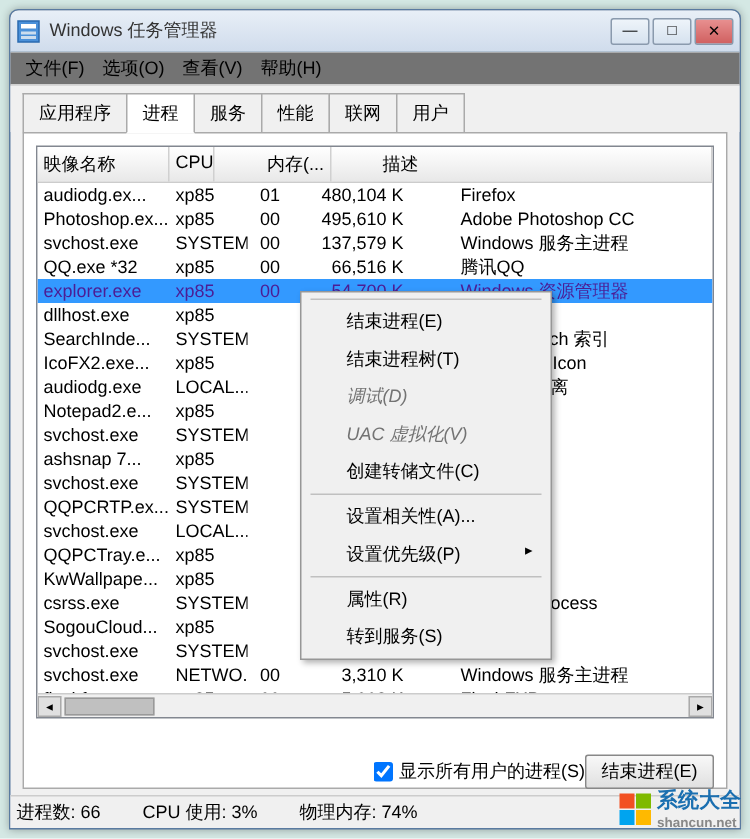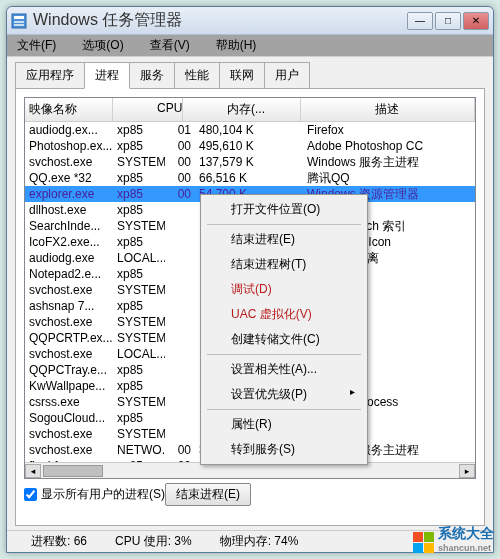--- a/index.html
+++ b/index.html
@@ -1,56 +1,56 @@
 <!DOCTYPE html>
 <html><head>
 <meta charset="utf-8">
 <style>
 * { box-sizing: border-box; margin: 0; padding: 0; font-family: "Microsoft YaHei", SimSun, Arial, sans-serif; }
 body { background: #d4e8e4; width: 500px; height: 559px; overflow: hidden; position: relative; }
 .window { position: absolute; top: 6px; left: 6px; width: 488px; height: 547px; background: #f0f0f0; border: 1px solid #5a7aa0; border-radius: 6px 6px 0 0; box-shadow: 0 0 6px rgba(0,0,0,0.3); }
 .titlebar { height: 28px; background: linear-gradient(to bottom, #e8eff7, #d0dcec); border-radius: 6px 6px 0 0; display: flex; align-items: center; padding: 0 4px; border-bottom: 1px solid #b0c0d0; }
 .titlebar-icon { width: 16px; height: 16px; margin-right: 6px; }
-.titlebar-text { font-size: 16px; color: #333; flex: 1; }
+.titlebar-text { font-size: 12px; color: #333; flex: 1; }
 .win-controls { display: flex; gap: 2px; }
 .win-btn { width: 26px; height: 18px; border: 1px solid #8a9aad; border-radius: 2px; background: linear-gradient(to bottom, #eef4fa, #d6e2ef); display: flex; align-items: center; justify-content: center; font-size: 10px; cursor: pointer; }
 .win-btn.close { background: linear-gradient(to bottom, #e89090, #d06060); }
-.menubar { height: 22px; background: #a3a3a3; display: flex; align-items: center; padding: 0 4px; font-size: 12px; border-bottom: 1px solid #d0d0d0; gap: 14px; }
+.menubar { height: 22px; background: #737373; display: flex; align-items: center; padding: 0 4px; font-size: 12px; border-bottom: 1px solid #d0d0d0; }
 .menu-item { padding: 2px 6px; cursor: pointer; }
 .tabs { display: flex; padding: 4px 8px 0 8px; background: #f0f0f0; position: relative; }
 .tab { padding: 4px 10px; font-size: 12px; border: 1px solid #aaa; border-bottom: none; background: #f0f0f0; margin-right: -1px; cursor: pointer; position: relative; top: 1px; }
 .tab.active { background: #fff; border-bottom: 1px solid #fff; z-index: 2; }
 .tab-content { margin: 0 8px 8px 8px; background: #fff; border: 1px solid #aaa; height: 438px; padding: 8px; position: relative; }
 .listview { border: 1px solid #828790; height: 382px; overflow: hidden; position: relative; }
-.list-header { display: flex; background: linear-gradient(to bottom, #fff, #e8e8e8); border-bottom: 1px solid #ccc; font-size: 12px; gap: 40px; }
+.list-header { display: flex; background: linear-gradient(to bottom, #fff, #e8e8e8); border-bottom: 1px solid #ccc; font-size: 12px; }
 .list-header .col { padding: 3px 4px; border-right: 1px solid #d0d0d0; overflow: hidden; white-space: nowrap; }
 .list-body { font-family: "SimSun", monospace; font-size: 12px; }
 .row { display: flex; height: 16px; line-height: 16px; }
 .row.selected { background: #3399ff; color: #4c1d95; }
 .row .cell { padding: 0 4px; overflow: hidden; white-space: nowrap; text-overflow: clip; }
 .col-name { width: 88px; }
 .col-user { width: 52px; }
-.col-cpu { width: 30px; text-align: right; }
-.col-mem { width: 78px; }
+.col-cpu { width: 30px; text-align: center; }
+.col-mem { width: 78px; text-align: right; }
 .col-desc { flex: 1; margin-left: 30px; }
 .hscroll { position: absolute; bottom: 0; left: 0; right: 0; height: 16px; background: #f0f0f0; border-top: 1px solid #ccc; display: flex; align-items: center; }
 .hscroll-btn { width: 16px; height: 14px; background: #e0e0e0; border: 1px solid #aaa; font-size: 9px; display: flex; align-items: center; justify-content: center; }
 .hscroll-thumb { height: 12px; width: 60px; background: #c0c0c0; border: 1px solid #999; margin-left: 2px; }
-.bottom-row { display: flex; justify-content: flex-start; align-items: center; margin-top: 4px; }
+.bottom-row { display: flex; justify-content: flex-end; align-items: center; margin-top: 24px; }
 .checkbox-row { display: flex; align-items: center; font-size: 12px; }
 .checkbox-row input { margin-right: 4px; }
 .end-btn { padding: 2px 10px; font-size: 12px; border: 1px solid #888; background: linear-gradient(to bottom, #f8f8f8, #e0e0e0); border-radius: 2px; cursor: pointer; }
-.statusbar { position: absolute; bottom: 0; left: 0; right: 0; height: 22px; background: #f0f0f0; border-top: 1px solid #ccc; display: flex; align-items: center; font-size: 12px; padding: 0 24px; }
+.statusbar { position: absolute; bottom: 0; left: 0; right: 0; height: 22px; background: #f0f0f0; border-top: 1px solid #ccc; display: flex; align-items: center; font-size: 12px; padding: 0 4px; }
 .statusbar > span { margin-right: 28px; }
 .context-menu { position: absolute; left: 200px; top: 194px; width: 168px; background: #f0f0f0; border: 1px solid #979797; box-shadow: 2px 2px 4px rgba(0,0,0,0.3); z-index: 100; padding: 2px; }
 .ctx-item { padding: 4px 10px 4px 28px; font-size: 12px; cursor: pointer; }
-.ctx-item.disabled { color: #b91c1c; }
+.ctx-item.disabled { color: #737373; font-style: italic; }
 .ctx-sep { height: 1px; background: #c0c0c0; margin: 2px 4px; }
 .ctx-arrow::after { content: "▸"; float: right; font-size: 10px; }
-.watermark { position: absolute; right: 6px; bottom: 6px; font-size: 14px; font-weight: bold; color: #1a6fb0; z-index: 200; display: flex; align-items: flex-end; }
+.watermark { position: absolute; right: 6px; bottom: 6px; font-size: 14px; font-weight: bold; color: #1a6fb0; z-index: 200; display: flex; align-items: center; }
 .wm-sq { display: grid; grid-template-columns: 10px 10px; grid-template-rows: 10px 10px; gap: 1px; margin-right: 4px; }
 .wm-sq span:nth-child(1){background:#f25022;} .wm-sq span:nth-child(2){background:#7fba00;} .wm-sq span:nth-child(3){background:#00a4ef;} .wm-sq span:nth-child(4){background:#ffb900;}
 .wm-sub { font-size: 9px; color: #888; display: block; }
 </style>
 </head>
 <body>
 
 <div class="window">
   <div class="titlebar">
     <svg class="titlebar-icon" viewBox="0 0 16 16">
@@ -272,21 +272,20 @@
   </div>
 
   <div class="statusbar">
     <span>进程数: 66</span>
     <span>CPU 使用: 3%</span>
     <span>物理内存: 74%</span>
   </div>
 </div>
 
 <div class="context-menu" id="context-menu">
-    <div class="ctx-item">打开文件位置(O)</div>
     <div class="ctx-sep"></div>
     <div class="ctx-item">结束进程(E)</div>
     <div class="ctx-item">结束进程树(T)</div>
     <div class="ctx-item disabled">调试(D)</div>
     <div class="ctx-item disabled">UAC 虚拟化(V)</div>
     <div class="ctx-item">创建转储文件(C)</div>
     <div class="ctx-sep"></div>
     <div class="ctx-item">设置相关性(A)...</div>
     <div class="ctx-item ctx-arrow">设置优先级(P)</div>
     <div class="ctx-sep"></div>

